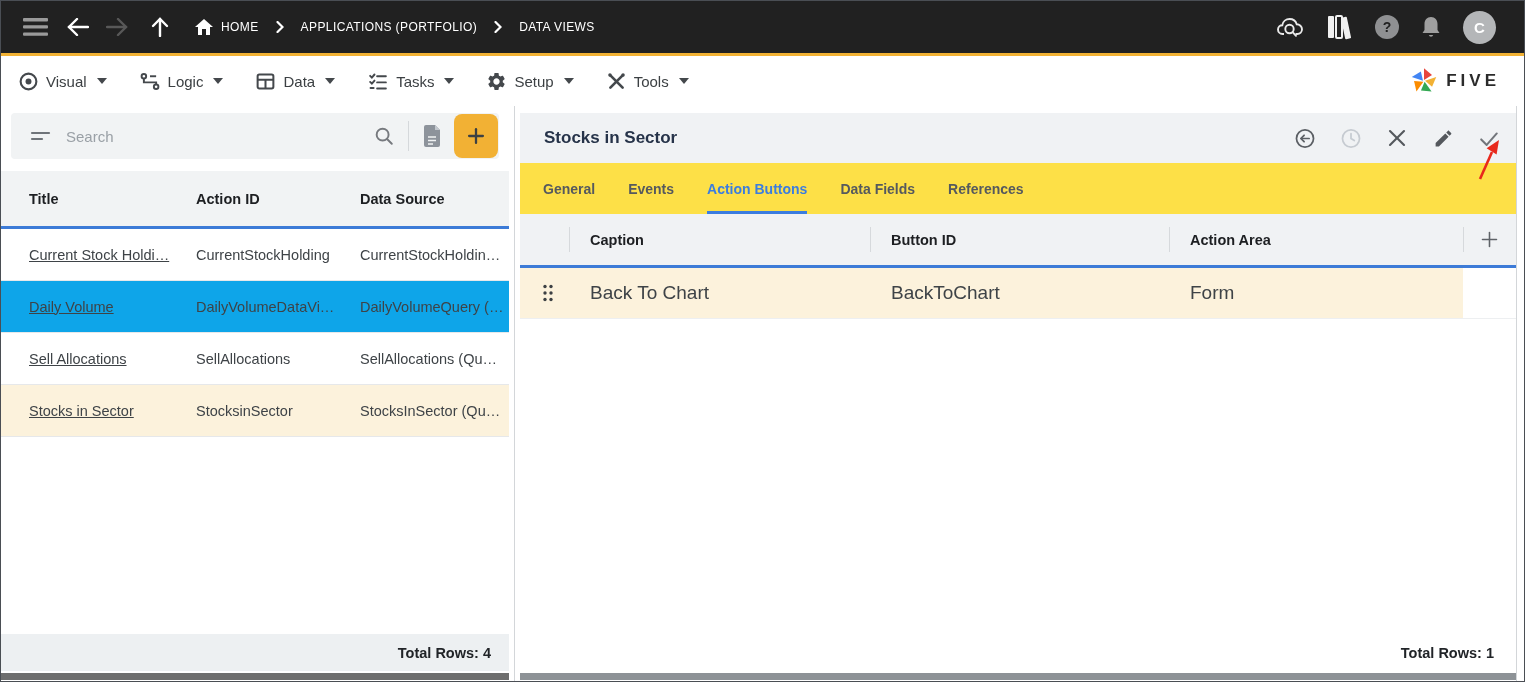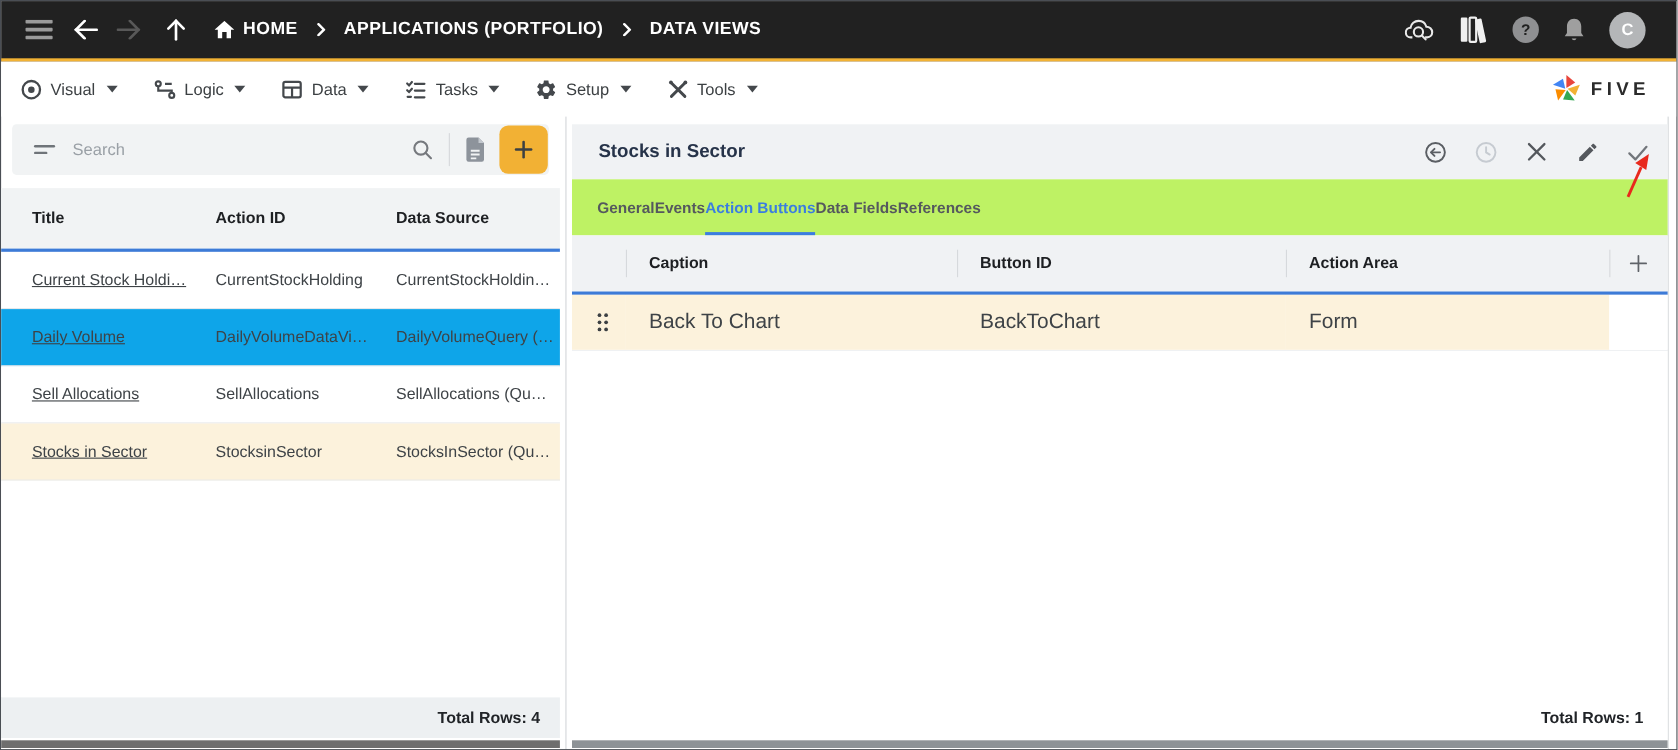--- a/index.html
+++ b/index.html
@@ -4,21 +4,21 @@
 <style>
   * { margin:0; padding:0; box-sizing:border-box; }
   html,body { background:#9a9a9a; }
   body { font-family:"Liberation Sans", sans-serif; }
   .page { position:relative; width:1525px; height:682px; background:#fff; border:1px solid #4a4e54; overflow:hidden; }
 
   
   .topbar { height:55px; background:#212121; border-bottom:3px solid #F2B234; display:flex; align-items:center; justify-content:space-between; }
   .tb-left { display:flex; align-items:center; padding-left:20px; }
   .tb-left .ticon { display:flex; align-items:center; justify-content:center; width:28px; height:28px; cursor:pointer; }
-  .crumb { color:#fff; font-size:16px; font-weight:700; letter-spacing:.4px; white-space:nowrap; cursor:pointer; }
+  .crumb { color:#fff; font-size:12px; font-weight:400; letter-spacing:.4px; white-space:nowrap; cursor:pointer; }
   .crumb-group { display:flex; align-items:center; gap:8px; }
   .chev { margin:0 17px; display:flex; }
   .tb-right { display:flex; align-items:center; gap:21px; padding-right:28px; }
   .tb-right .ticon { display:flex; align-items:center; justify-content:center; cursor:pointer; }
   .help-circle { width:24px; height:24px; border-radius:50%; background:#8f9092; color:#212121; font-weight:700; font-size:14px; display:flex; align-items:center; justify-content:center; }
   .avatar { width:33px; height:33px; border-radius:50%; background:#b4b6b8; color:#fff; font-weight:700; font-size:15px; display:flex; align-items:center; justify-content:center; }
 
   
   .menubar { height:50px; background:#fff; display:flex; align-items:center; padding-left:17px; }
   .menu-item { display:flex; align-items:center; gap:7px; margin-right:32px; cursor:pointer; color:#3c4043; font-size:15px; font-weight:500; }
@@ -60,21 +60,21 @@
   .lt-footer { height:37px; background:#edf0f2; display:flex; align-items:center; justify-content:flex-end; padding-right:18px; font-weight:700; font-size:14.5px; color:#212428; }
   .scroll-strip { height:10px; display:flex; align-items:center; background:#fff; }
   .scroll-thumb { height:7px; width:100%; background:#6e6e6e; cursor:pointer; }
   .scroll-thumb.light { background:#8d9296; }
 
   
   .rp-header { height:50px; background:#f0f2f4; display:flex; align-items:center; padding:0 16px 0 24px; }
   .rp-title { font-weight:700; font-size:17px; color:#263349; }
   .rp-icons { margin-left:auto; display:flex; align-items:center; gap:24px; }
   .rp-icons .ricon { display:flex; align-items:center; justify-content:center; width:22px; height:22px; cursor:pointer; }
-  .rp-tabs { height:51px; display:flex; align-items:stretch; padding-left:23px; background:#bef264; }
+  .rp-tabs { height:51px; display:flex; align-items:stretch; padding-left:23px; gap:33px; background:#fde047; }
   .tab { display:flex; align-items:center; font-weight:700; font-size:14px; color:#55595e; border-bottom:3px solid transparent; padding-top:3px; cursor:pointer; white-space:nowrap; }
   .tab.active { color:#3b7de0; border-bottom-color:#3b7de0; }
   .rt-head { height:51px; background:#f0f2f4; display:grid; grid-template-columns:49px 301px 299px 294px 1fr; align-items:center; font-weight:700; font-size:14.5px; color:#1d1f22; }
   .rt-head > div { position:relative; height:100%; display:flex; align-items:center; padding-left:21px; }
   .rt-head > div:first-child { padding-left:0; }
   .rt-head > div:not(:first-child)::before { content:''; position:absolute; left:0; top:13px; bottom:13px; width:1px; background:#d6d9dc; }
   .rt-head .cell-plus { justify-content:center; padding-left:0; }
   .rt-row { height:51px; display:grid; grid-template-columns:49px 301px 299px 294px 1fr; border-bottom:1px solid #edeff1; font-size:19px; color:#3e4347; cursor:pointer; }
   .rt-row > div { height:100%; display:flex; align-items:center; padding-left:21px; background:#fcf2dc; }
   .rt-row > div:first-child { justify-content:center; padding-left:6px; }

